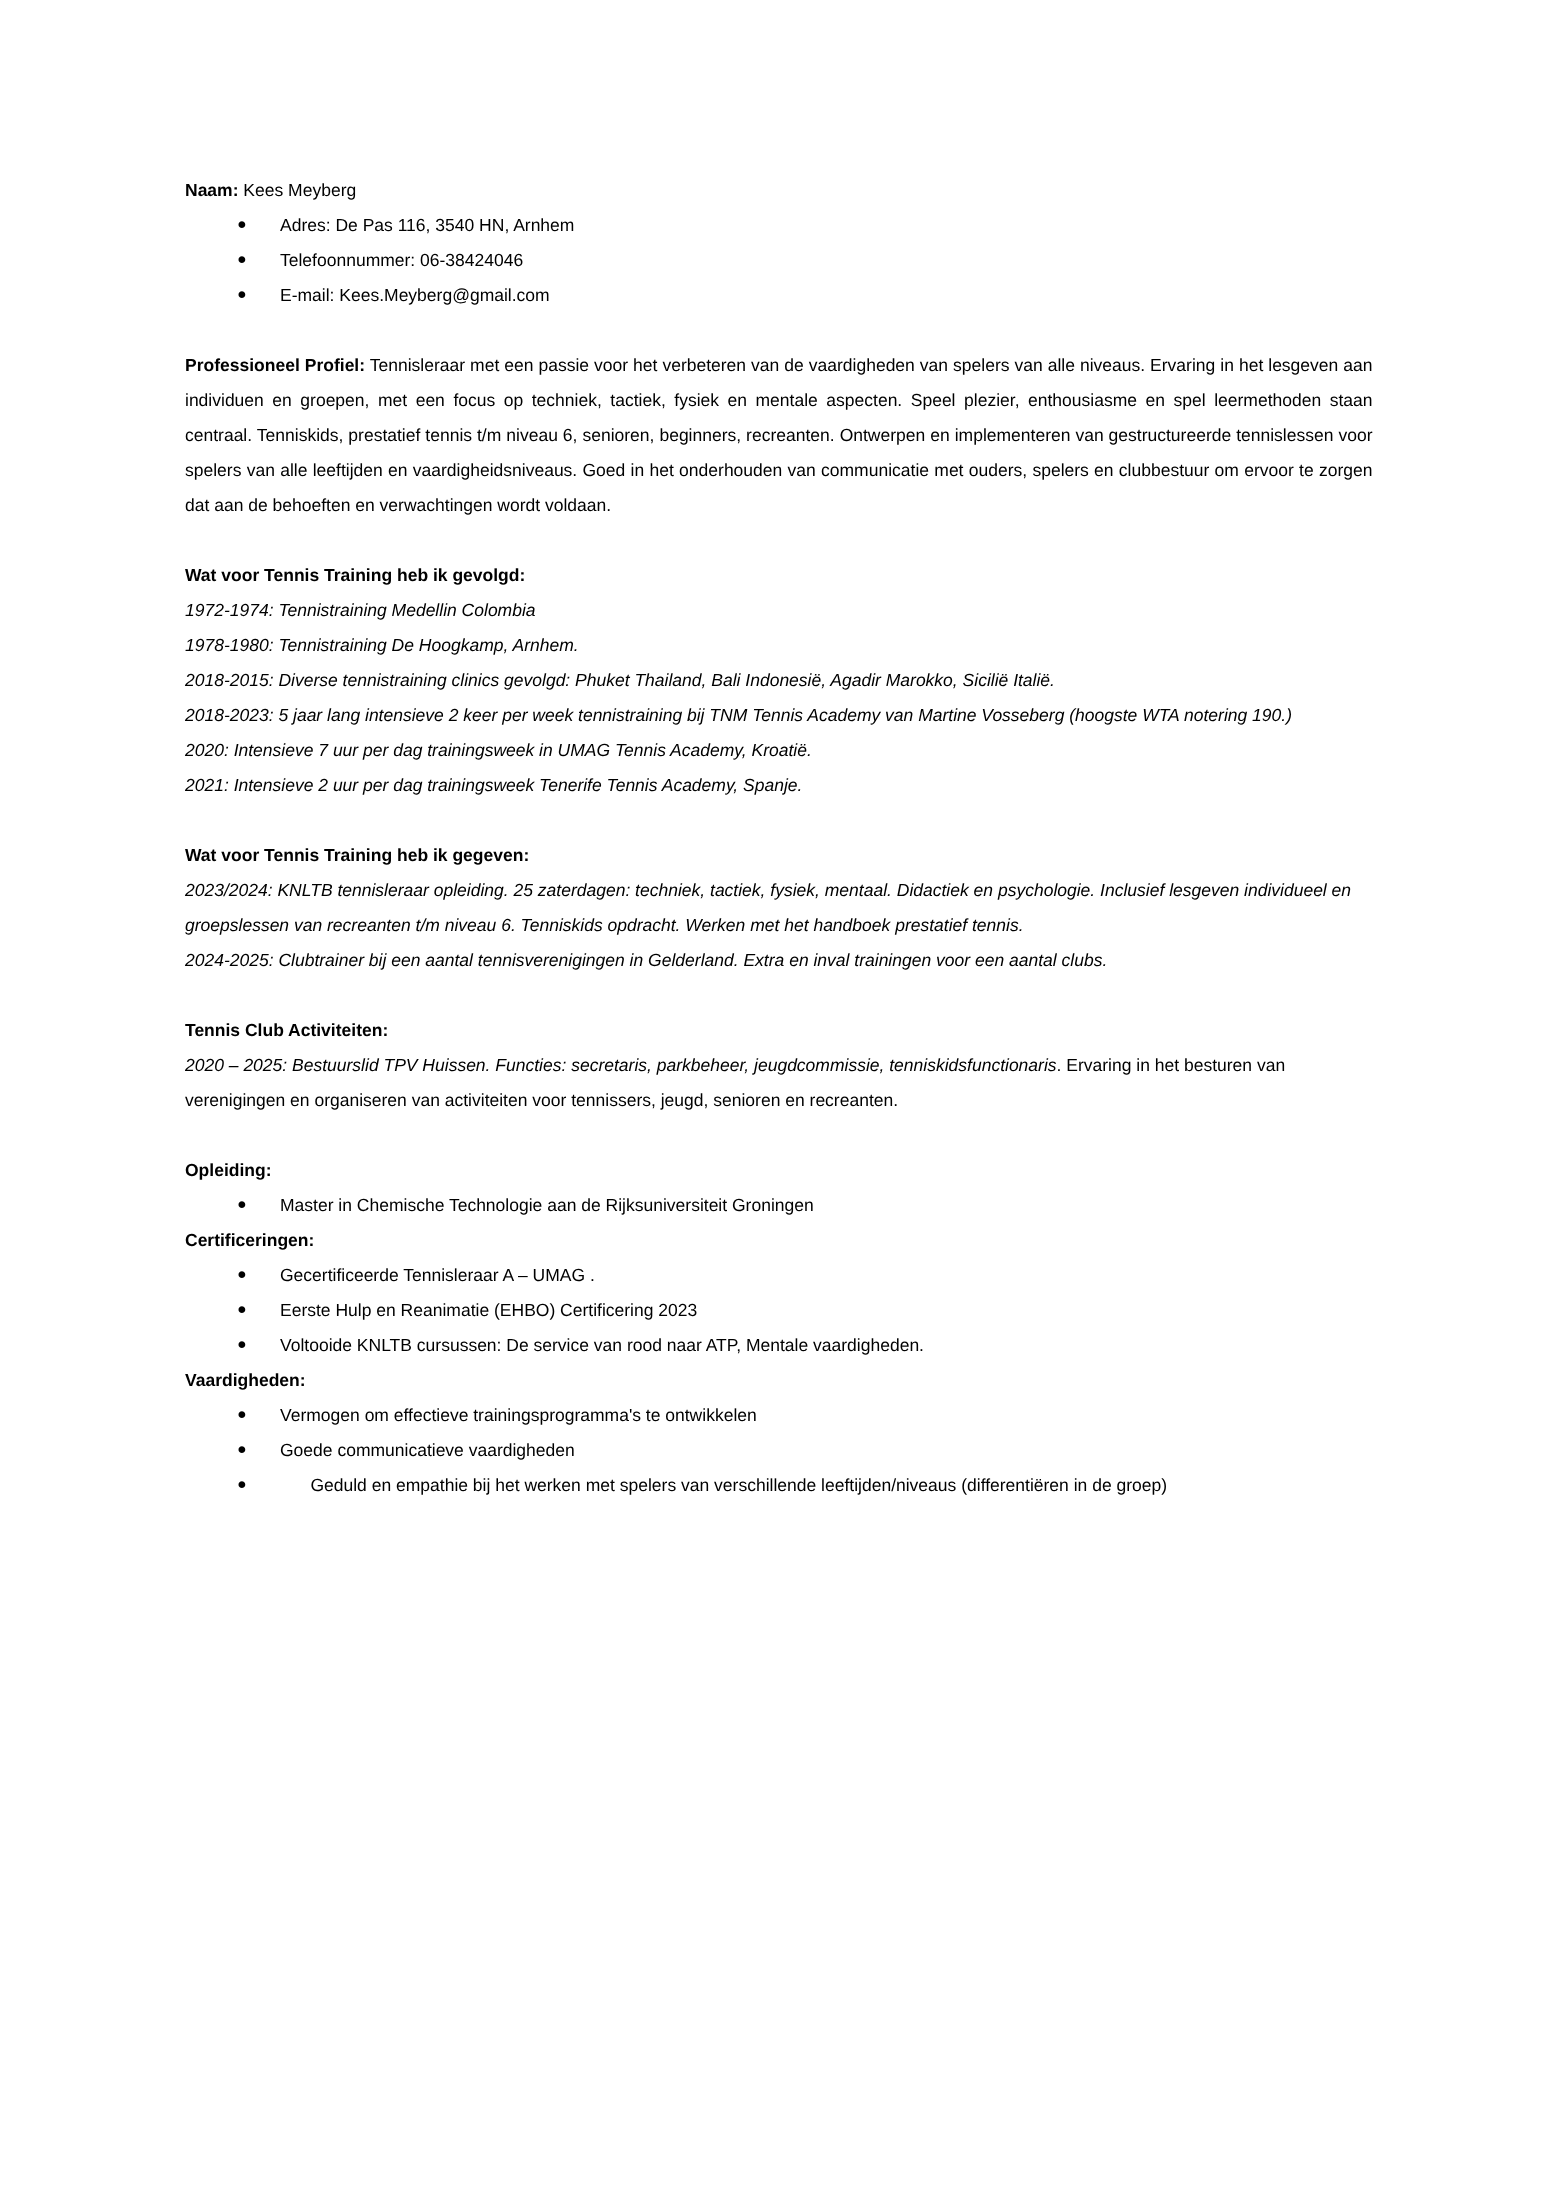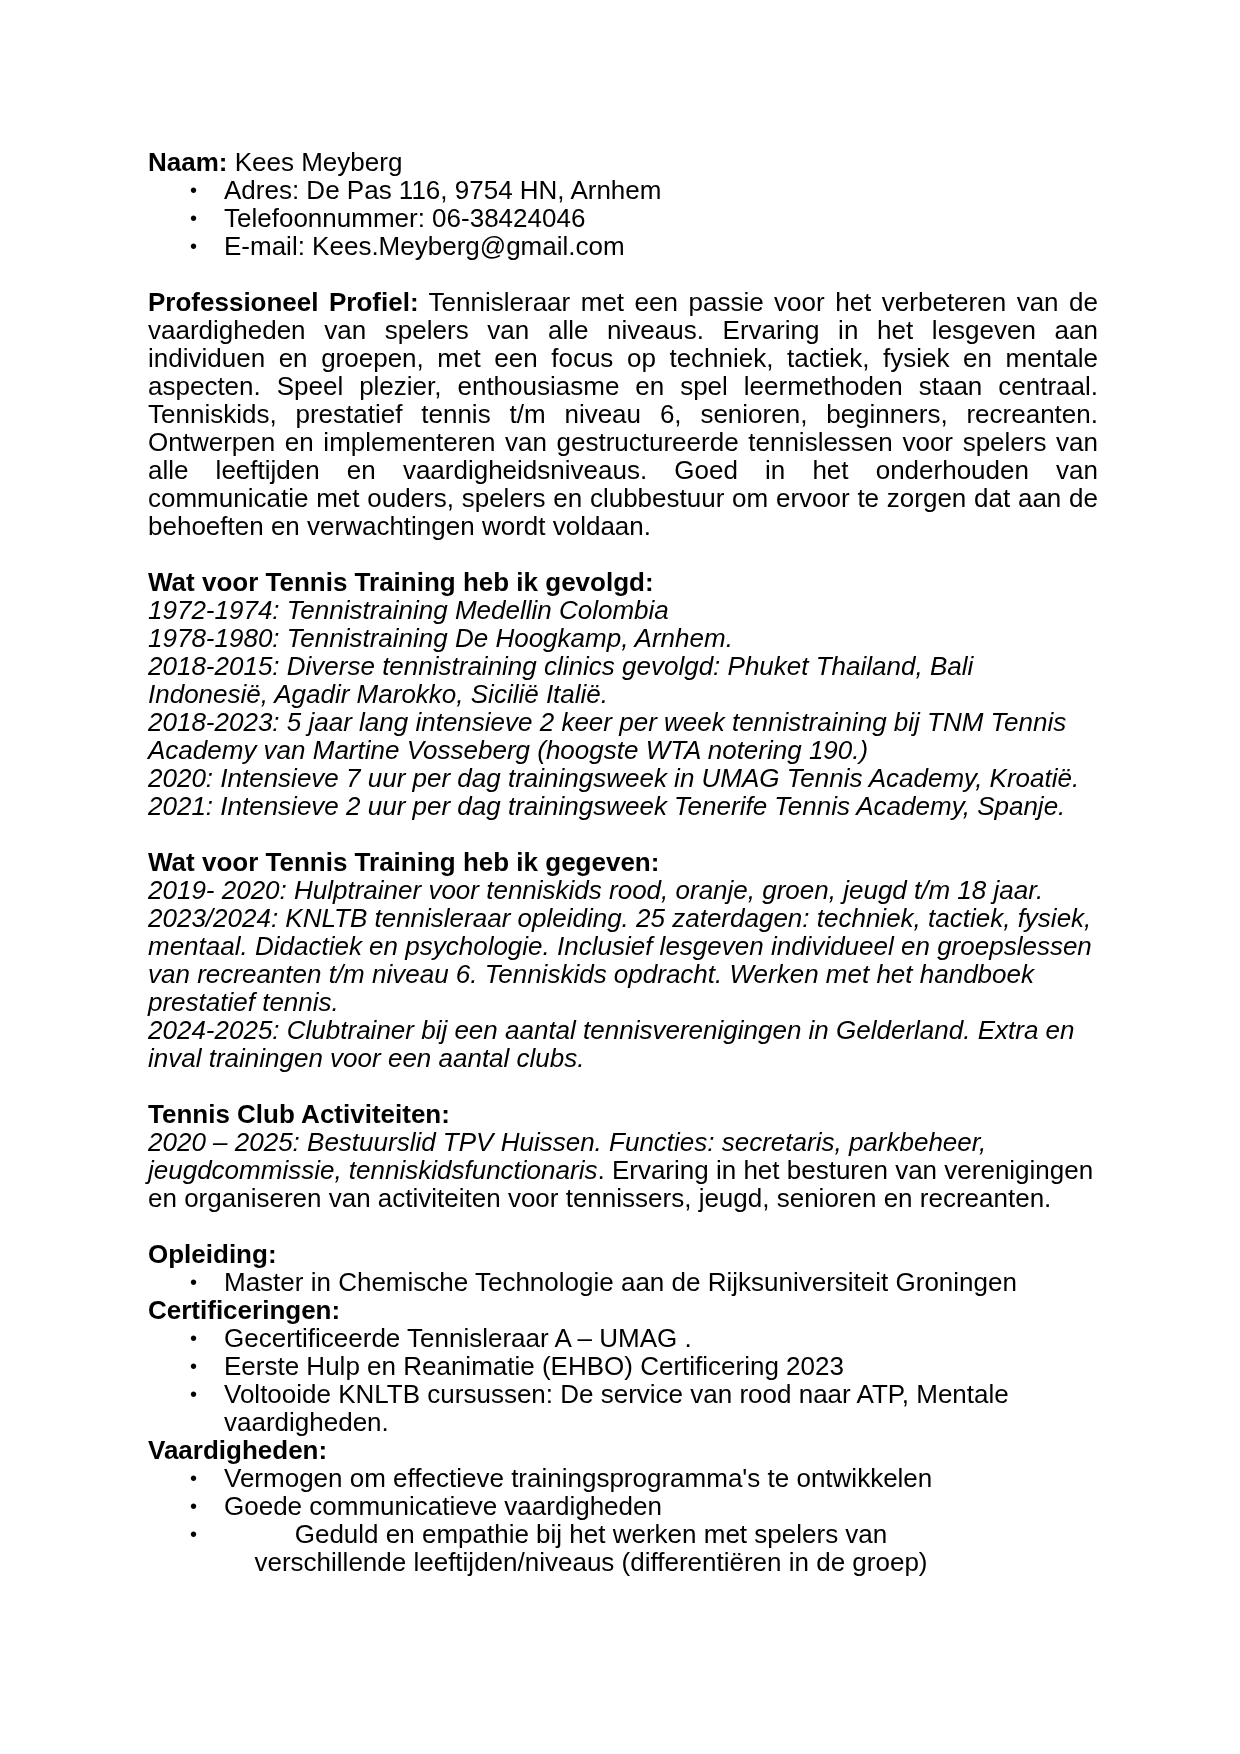--- a/index.html
+++ b/index.html
@@ -1,39 +1,39 @@
 <!DOCTYPE html>
 <html><head>
 <meta charset="utf-8">
 <style>
   html, body { margin: 0; padding: 0; background: #ffffff; }
   body { width: 1240px; height: 1754px; position: relative; overflow: hidden;
          font-family: "Liberation Sans", sans-serif; color: #000; }
-  .page { position: absolute; left: 148px; top: 148px; width: 950px;
-          font-size: 26px; line-height: 28px; }
+  .page { position: absolute; left: 148px; top: 138px; width: 950px;
+          font-size: 14px; line-height: 28px; }
   .line { white-space: nowrap; }
   .b { font-weight: bold; }
   .i { font-style: italic; }
   .bullets { list-style: none; margin: 0; padding: 0; }
   .bullets li { position: relative; padding-left: 76px; }
   .bullets li::before { content: "\2022"; position: absolute; left: 42px; top: 0; font-size: 20px; }
   .para { text-align: justify; text-align-last: left; margin: 0; }
   .gap { height: 28px; }
   .entry { margin: 0; }
 </style>
 </head>
 <body>
 
 <div class="page">
 
   <div class="line">
     <span class="b">Naam:</span><span> Kees Meyberg</span>
   </div>
   <ul class="bullets">
-    <li>Adres: De Pas 116, 9754 HN, Arnhem</li>
+    <li>Adres: De Pas 116, 3540 HN, Arnhem</li>
     <li>Telefoonnummer: 06-38424046</li>
     <li>E-mail: Kees.Meyberg@gmail.com</li>
   </ul>
 
   <div class="gap"></div>
 
   <p class="para">
     <span class="b">Professioneel Profiel:</span><span> Tennisleraar met een passie voor het verbeteren van de vaardigheden van spelers van alle niveaus. Ervaring in het lesgeven aan individuen en groepen, met een focus op techniek, tactiek, fysiek en mentale aspecten. Speel plezier, enthousiasme en spel leermethoden staan centraal. Tenniskids, prestatief tennis t/m niveau 6, senioren, beginners, recreanten. Ontwerpen en implementeren van gestructureerde tennislessen voor spelers van alle leeftijden en vaardigheidsniveaus. Goed in het onderhouden van communicatie met ouders, spelers en clubbestuur om ervoor te zorgen dat aan de behoeften en verwachtingen wordt voldaan.</span>
   </p>
 
@@ -46,21 +46,20 @@
     <p class="entry i">2018-2015: Diverse tennistraining clinics gevolgd: Phuket Thailand, Bali Indonesië, Agadir Marokko, Sicilië Italië.</p>
     <p class="entry i">2018-2023: 5 jaar lang intensieve 2 keer per week tennistraining bij TNM Tennis Academy van Martine Vosseberg (hoogste WTA notering 190.)</p>
     <p class="entry i">2020: Intensieve 7 uur per dag trainingsweek in UMAG Tennis Academy, Kroatië.</p>
     <p class="entry i">2021: Intensieve 2 uur per dag trainingsweek Tenerife Tennis Academy, Spanje.</p>
   </div>
 
   <div class="gap"></div>
 
   <div class="b">Wat voor Tennis Training heb ik gegeven:</div>
   <div>
-    <p class="entry i">2019- 2020: Hulptrainer voor tenniskids rood, oranje, groen, jeugd t/m 18 jaar.</p>
     <p class="entry i">2023/2024: KNLTB tennisleraar opleiding. 25 zaterdagen: techniek, tactiek, fysiek, mentaal. Didactiek en psychologie. Inclusief lesgeven individueel en groepslessen van recreanten t/m niveau 6. Tenniskids opdracht. Werken met het handboek prestatief tennis.</p>
     <p class="entry i">2024-2025: Clubtrainer bij een aantal tennisverenigingen in Gelderland. Extra en inval trainingen voor een aantal clubs.</p>
   </div>
 
   <div class="gap"></div>
 
   <div class="b">Tennis Club Activiteiten:</div>
   <p class="entry">
     <span class="i">2020 – 2025: Bestuurslid TPV Huissen. Functies: secretaris, parkbeheer, jeugdcommissie, tenniskidsfunctionaris</span><span>. Ervaring in het besturen van verenigingen en organiseren van activiteiten voor tennissers, jeugd, senioren en recreanten.</span>
   </p>

